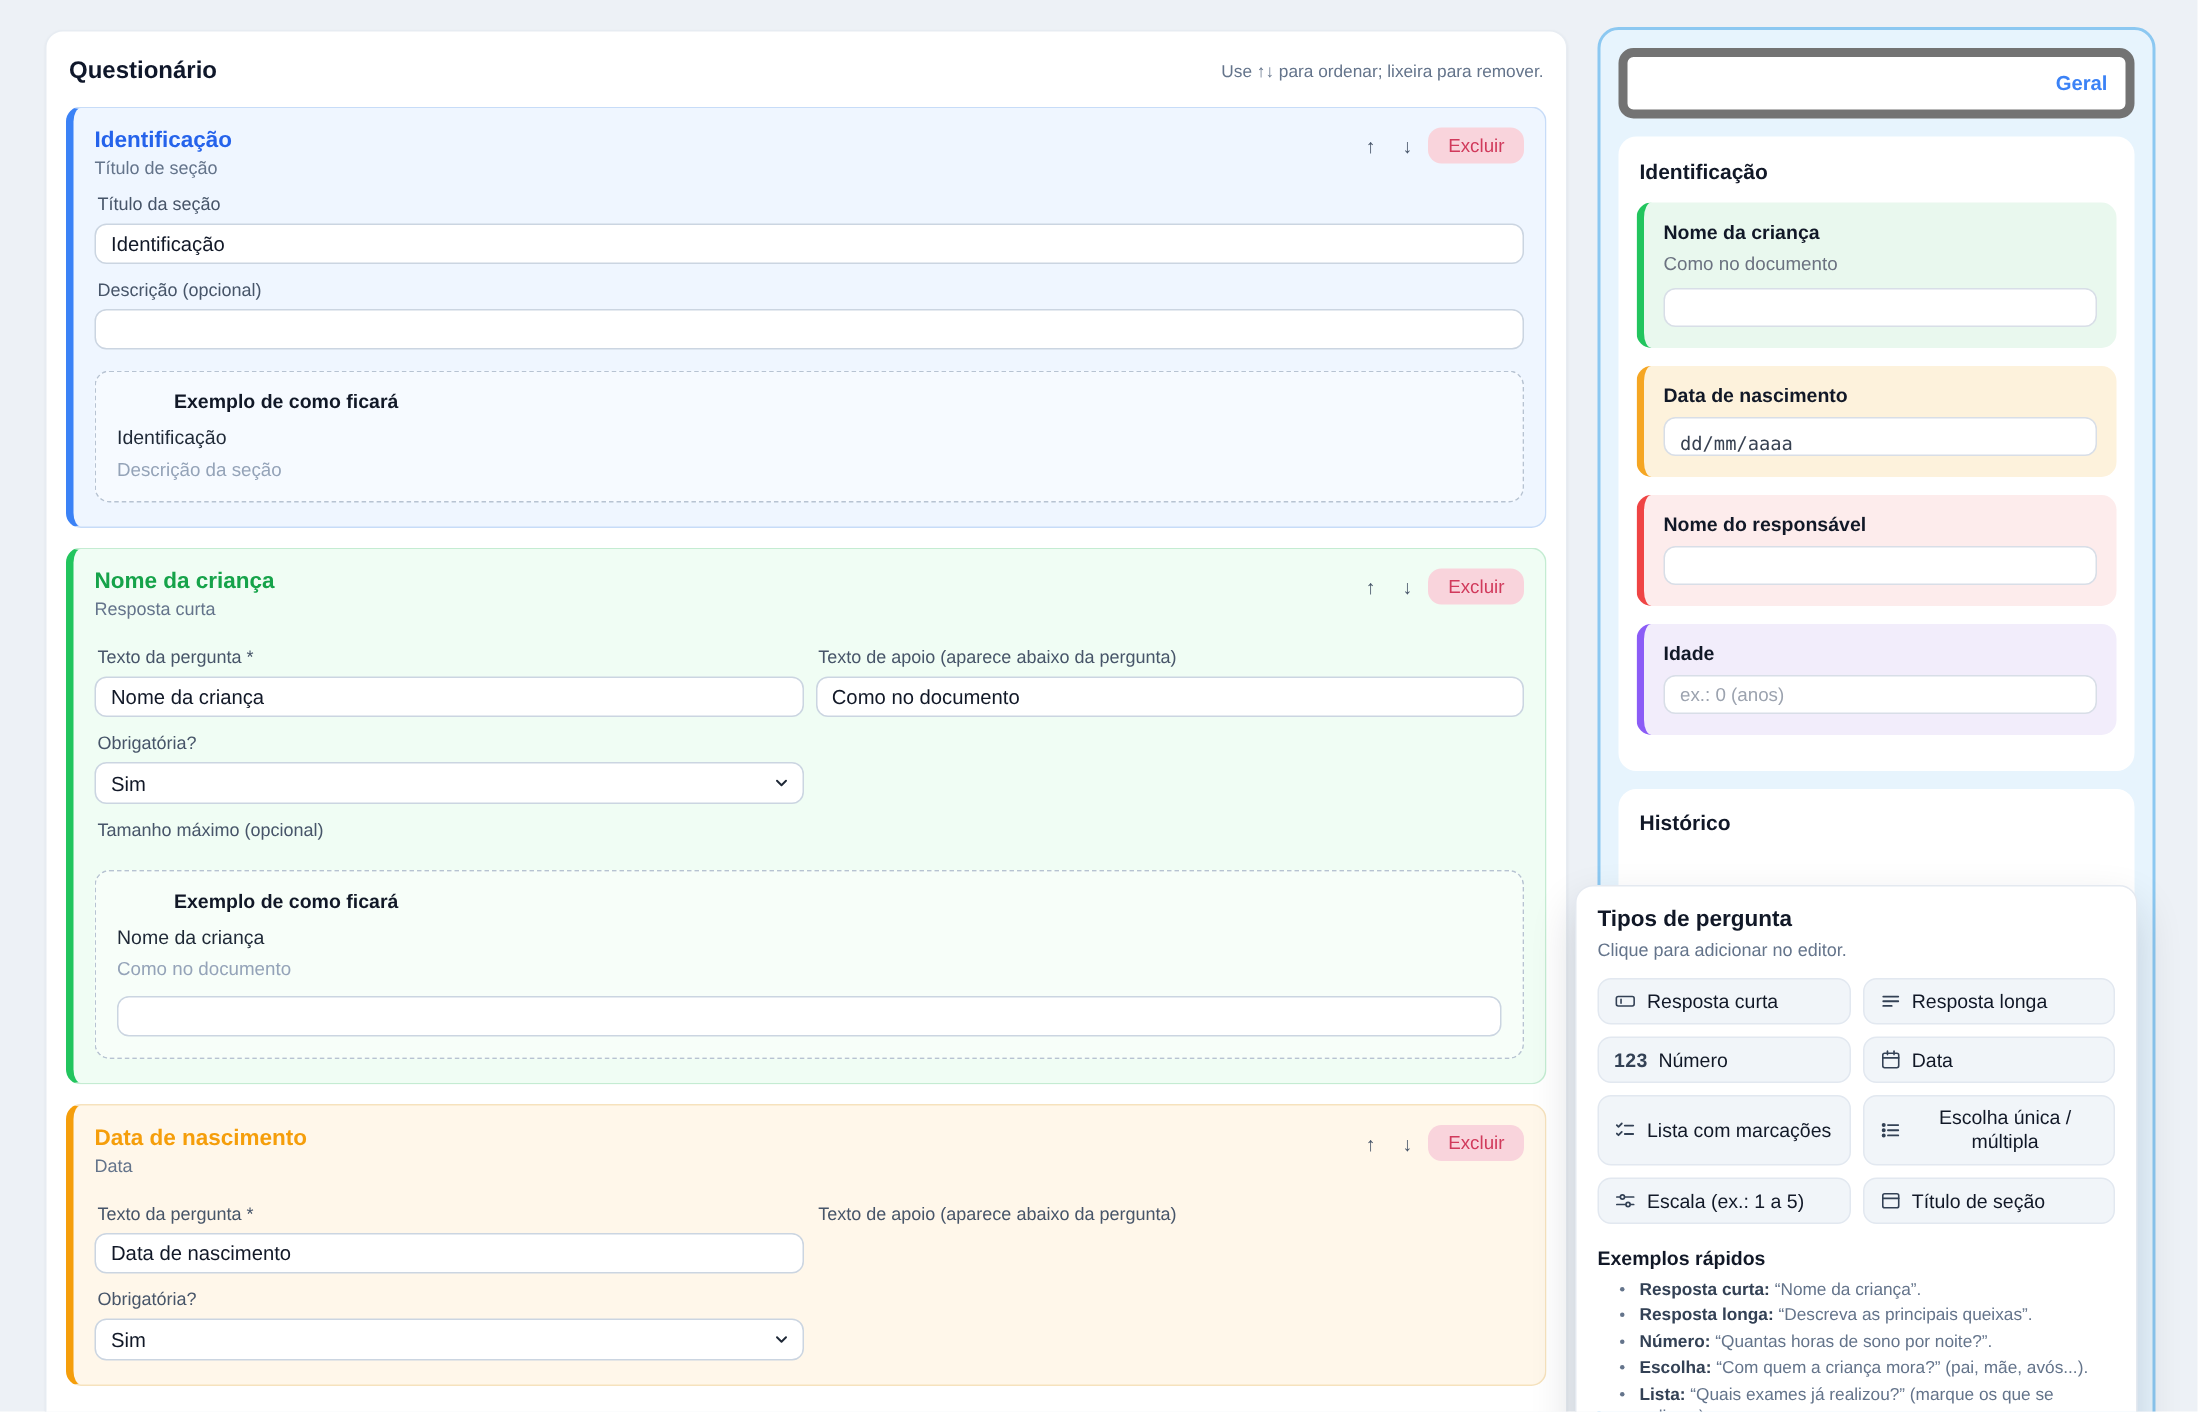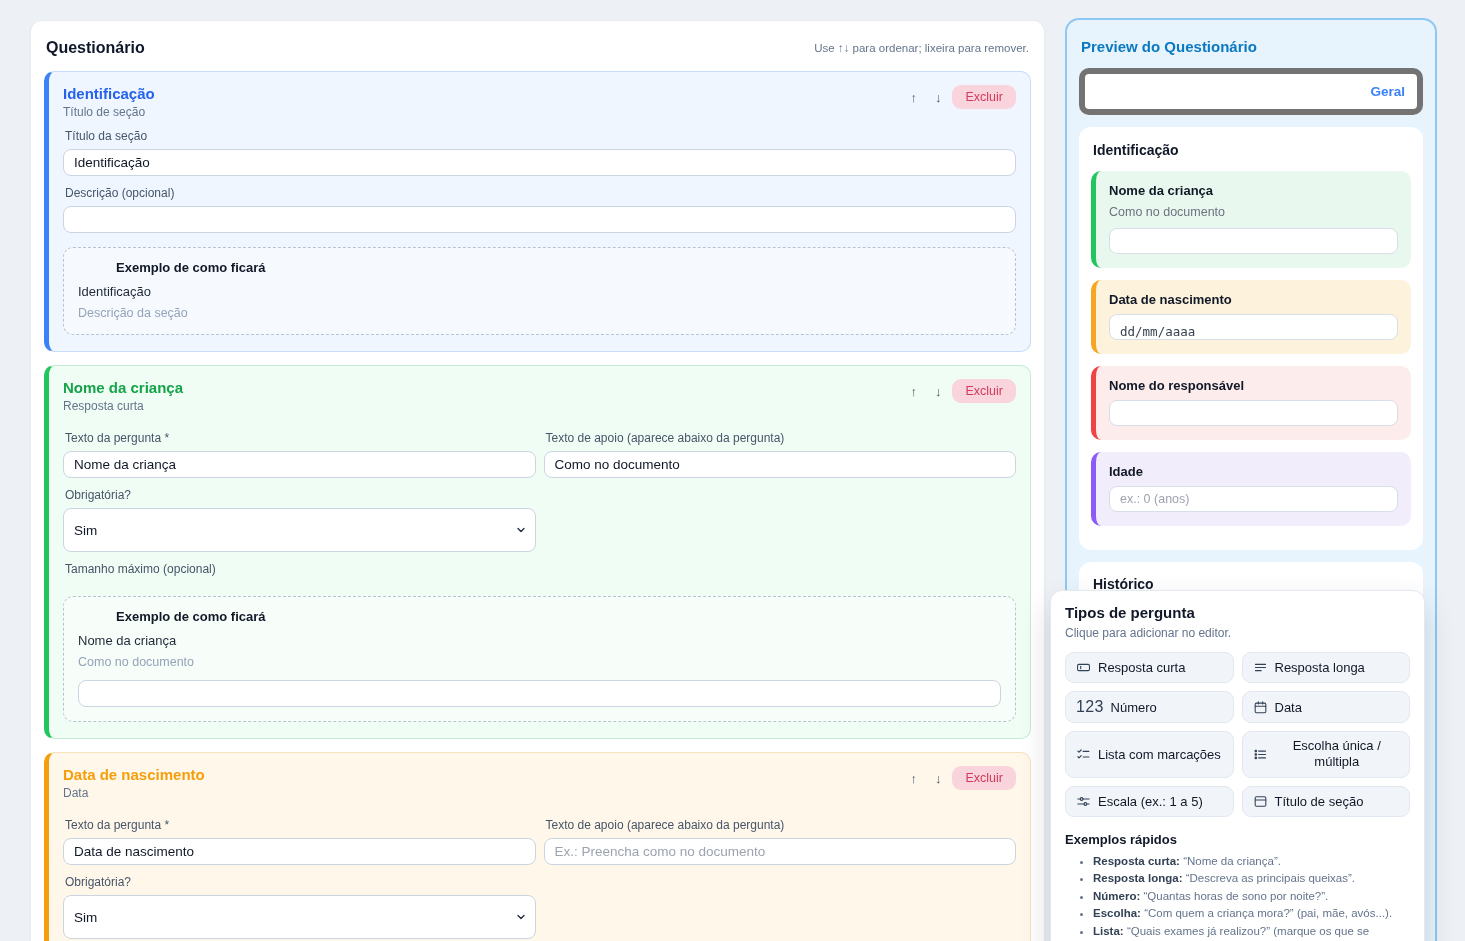--- a/index.html
+++ b/index.html
@@ -42,21 +42,21 @@
   .flabel { display:block; font-size: 12px; color:#475569; margin: 10px 2px 6px; }
   .tinput {
     width: 100%; height: 27px; background:#fff; border:1px solid #cbd5e1; border-radius: 8px;
     padding: 0 10px; font-size: 13.5px; color:#111827; outline: none;
   }
   .tinput::placeholder { color:#9ca3af; }
   .row2 { display:grid; grid-template-columns: 1fr 1fr; column-gap: 8px; }
 
   .select-wrap { position: relative; }
   .select-wrap select {
-    width: 100%; height: 44px; appearance:none; -webkit-appearance:none;
+    width: 100%; height: 28px; appearance:none; -webkit-appearance:none;
     background:#fff; border:1px solid #cbd5e1; border-radius: 8px; padding: 0 26px 0 10px;
     font-size: 13.5px; color:#111827; outline:none;
   }
   .chev { position:absolute; right: 9px; top: 50%; transform: translateY(-50%); pointer-events:none; display:flex; }
 
   .example-box {
     border: 1.5px dashed #b7c3d2; border-radius: 10px; background: rgba(255,255,255,.45);
     padding: 12px 14px 14px; margin-top: 14px;
   }
   .example-heading { font-size: 13px; font-weight: bold; color:#111827; margin-bottom: 9px; padding-left: 38px; }
@@ -101,21 +101,21 @@
   .palette-title { font-weight: bold; font-size: 15px; color:#111827; }
   .palette-sub { font-size: 12px; color:#64748b; margin: 5px 0 12px; }
   .palette-grid { display:grid; grid-template-columns: 1fr 1fr; gap: 8px; }
   .pal-btn {
     display:flex; align-items:center; gap: 7px; text-align:left;
     background:#f1f5f9; border:1px solid #e2e8f0; border-radius: 9px;
     padding: 6px 10px; font-size: 13px; color:#111827; min-height: 31px;
   }
   .pal-btn .pl.center { flex:1; text-align:center; line-height: 1.25; }
   .pi { display:flex; align-items:center; color:#334155; flex: none; }
-  .pi.num { font-size: 16px; font-weight: normal; letter-spacing: .3px; }
+  .pi.num { font-size: 13px; font-weight: bold; letter-spacing: .3px; }
   .examples-title { font-weight:bold; font-size: 13px; color:#111827; margin: 15px 0 7px; }
   .examples-list { margin: 0; padding-left: 28px; color:#64748b; font-size: 11.5px; line-height: 1.35; }
   .examples-list li { margin-bottom: 2px; }
   .ex-prefix { font-weight: bold; color:#334155; }
 
   svg { display:block; }
 </style>
 </head>
 <body>
 
@@ -211,21 +211,20 @@
         <button class="delete">Excluir</button>
       </div>
     </div>
     <div class="row2">
       <div>
         <label class="flabel">Texto da pergunta *</label>
         <input class="tinput" value="Data de nascimento" style="">
       </div>
       <div>
         <label class="flabel">Texto de apoio (aparece abaixo da pergunta)</label>
-        <input class="tinput" placeholder="Ex.: Preencha como no documento" style="">
       </div>
     </div>
     <div class="row2">
       <div>
         <label class="flabel">Obrigatória?</label>
         <div class="select-wrap">
           <select>
             <option>Sim</option>
           </select>
           <span class="chev">
@@ -245,21 +244,20 @@
       <div>
         
         
       </div>
     </div>
 
   </section>
 </div>
 
 <div class="preview-panel">
-  <div class="preview-title">Preview do Questionário</div>
   <div class="preview-tab">Geral</div>
 
   <div class="preview-card">
     <div class="preview-card-title">Identificação</div>
 
     <div class="pq green">
       <div class="pq-label">Nome da criança</div>
       <div class="pq-help">Como no documento</div>
       <input class="pq-input" value="" style="">
     </div>

